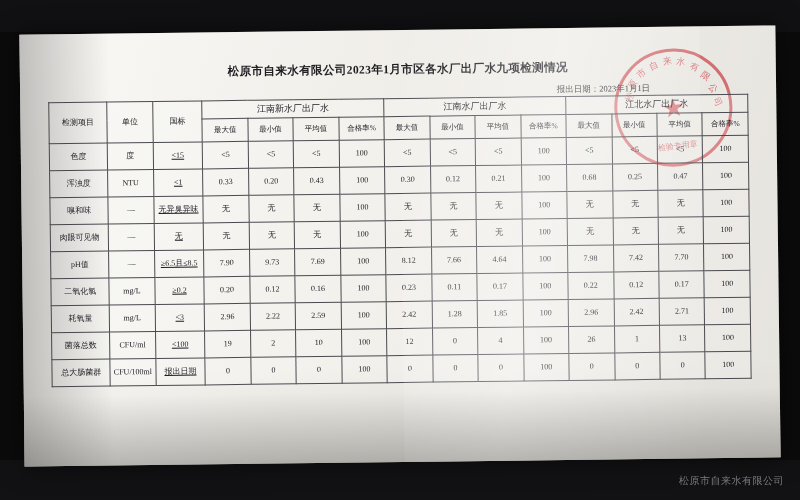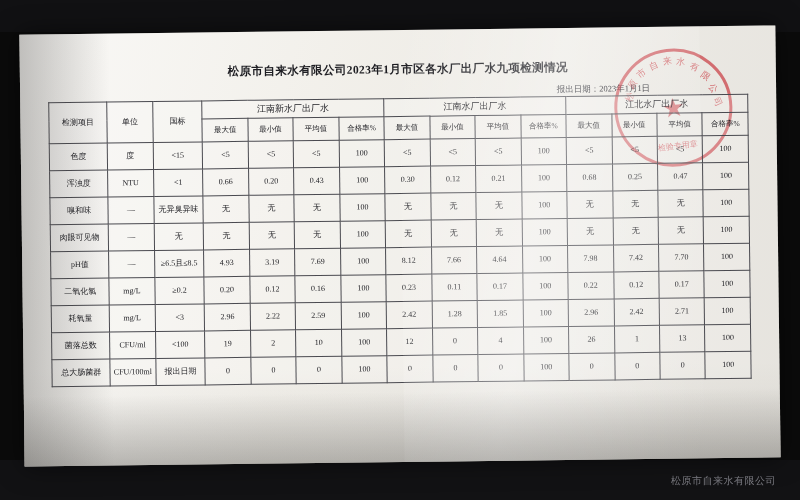--- a/index.html
+++ b/index.html
@@ -163,28 +163,29 @@
   }
   table.report td.item {
     font-size: 8px;
     width: 54px;
   }
   table.report td.unit {
     width: 42px;
   }
   table.report td.std {
     width: 46px;
+    text-decoration: underline;
   }
   table.report td.val {
     width: 42px;
   }
 
   .footer-note {
     position: absolute;
-    right: 24px;
+    right: 16px;
     bottom: 12px;
     font-size: 10px;
     color: #7a7a80;
     font-family: "Liberation Serif", serif;
     letter-spacing: 0.5px;
   }
   .glare {
     position: absolute;
     left: 380px;
     top: 0;
@@ -264,21 +265,21 @@
               <td class="val">100</td>
               <td class="val">&lt;5</td>
               <td class="val">&lt;5</td>
               <td class="val">&lt;5</td>
               <td class="val">100</td>
             </tr>
             <tr>
               <td class="item">浑浊度</td>
               <td class="unit">NTU</td>
               <td class="std">&lt;1</td>
-              <td class="val">0.66</td>
+              <td class="val">0.33</td>
               <td class="val">0.20</td>
               <td class="val">0.43</td>
               <td class="val">100</td>
               <td class="val">0.30</td>
               <td class="val">0.12</td>
               <td class="val">0.21</td>
               <td class="val">100</td>
               <td class="val">0.68</td>
               <td class="val">0.25</td>
               <td class="val">0.47</td>
@@ -315,22 +316,22 @@
               <td class="val">100</td>
               <td class="val">无</td>
               <td class="val">无</td>
               <td class="val">无</td>
               <td class="val">100</td>
             </tr>
             <tr>
               <td class="item">pH值</td>
               <td class="unit">—</td>
               <td class="std">≥6.5且≤8.5</td>
-              <td class="val">4.93</td>
-              <td class="val">3.19</td>
+              <td class="val">7.90</td>
+              <td class="val">9.73</td>
               <td class="val">7.69</td>
               <td class="val">100</td>
               <td class="val">8.12</td>
               <td class="val">7.66</td>
               <td class="val">4.64</td>
               <td class="val">100</td>
               <td class="val">7.98</td>
               <td class="val">7.42</td>
               <td class="val">7.70</td>
               <td class="val">100</td>

